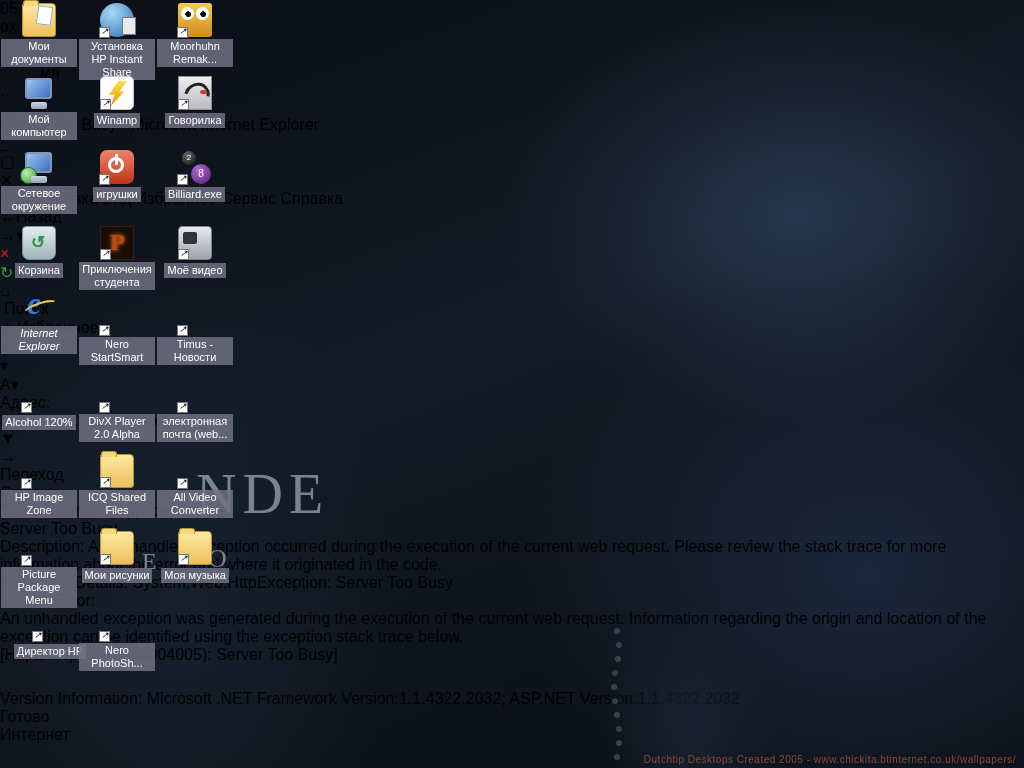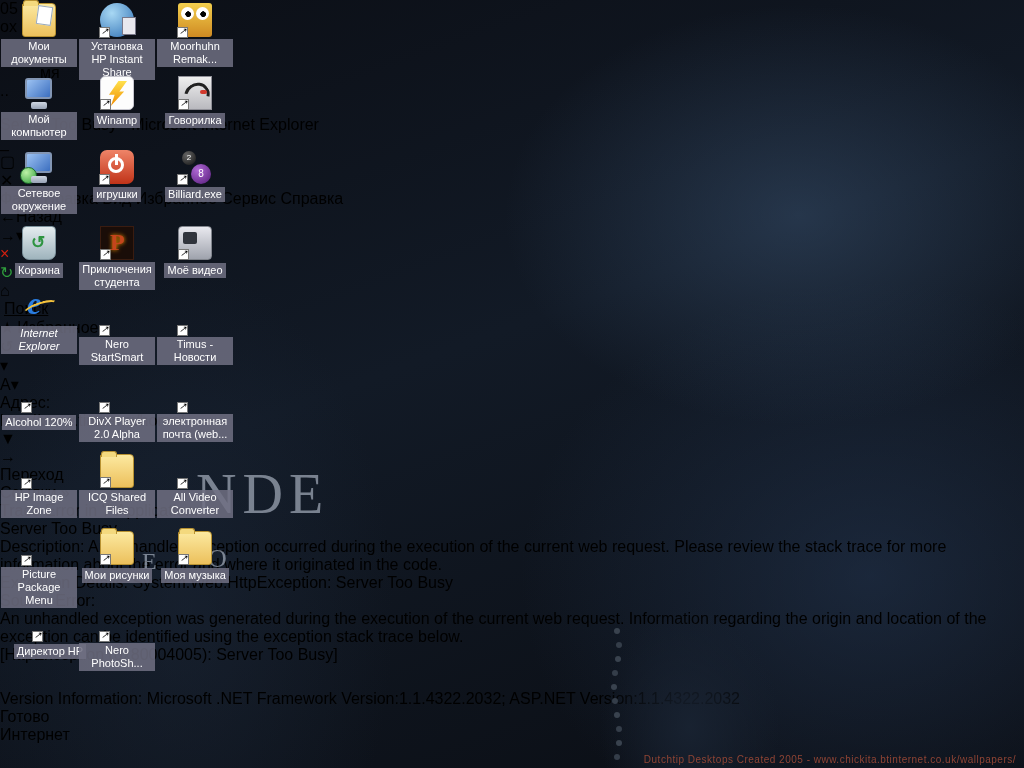--- a/index.html
+++ b/index.html
@@ -342,21 +342,21 @@
       <div style="display:flex;align-items:center;">
         <div class="navc">→</div>
           <span class="ddv">▾</span>
       </div>
       <div class="pgicon"><span style="color:#d42010;">×</span></div>
       <div class="pgicon"><span style="color:#2f9e3c;">↻</span></div>
       <div class="tb-home">⌂</div>
     </div>
     <div class="tbsep"></div>
     <div class="tbgroup">
-      <div style="display:flex;align-items:center;gap:4px;text-decoration:underline;">
+      <div style="display:flex;align-items:center;gap:4px;">
         <div class="glass"></div>
         <span>Поиск</span>
       </div>
       <div style="display:flex;align-items:center;gap:3px;">
         <span class="tb-star">★</span>
         <span>Избранное</span>
       </div>
       <div class="tb-hist">↺</div>
     </div>
     <div class="tbsep"></div>

